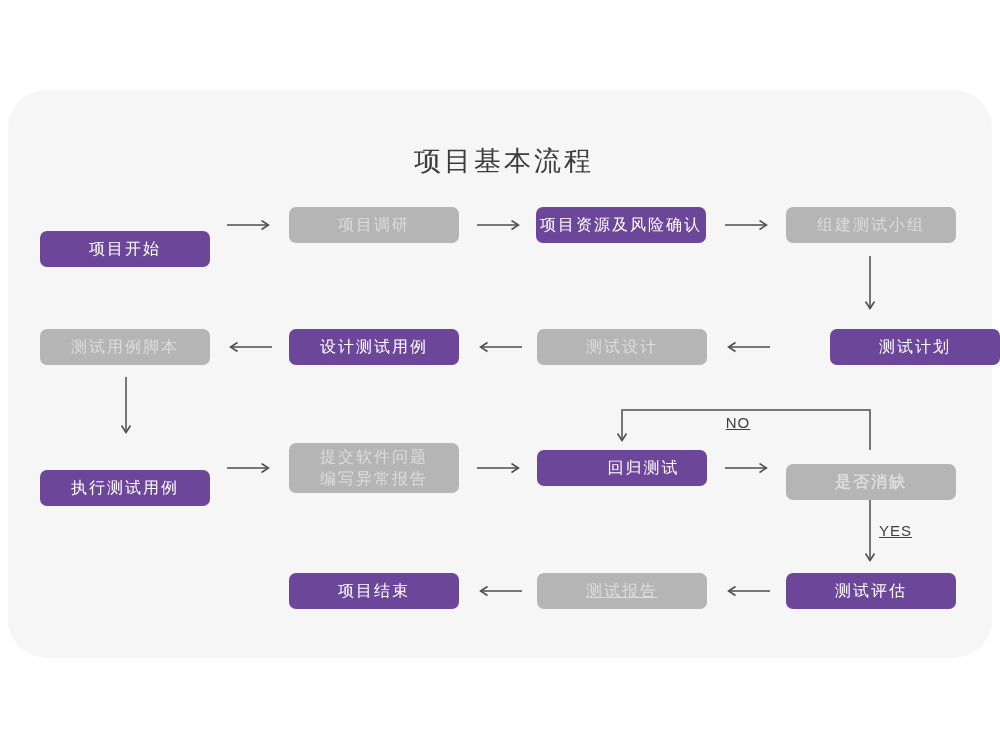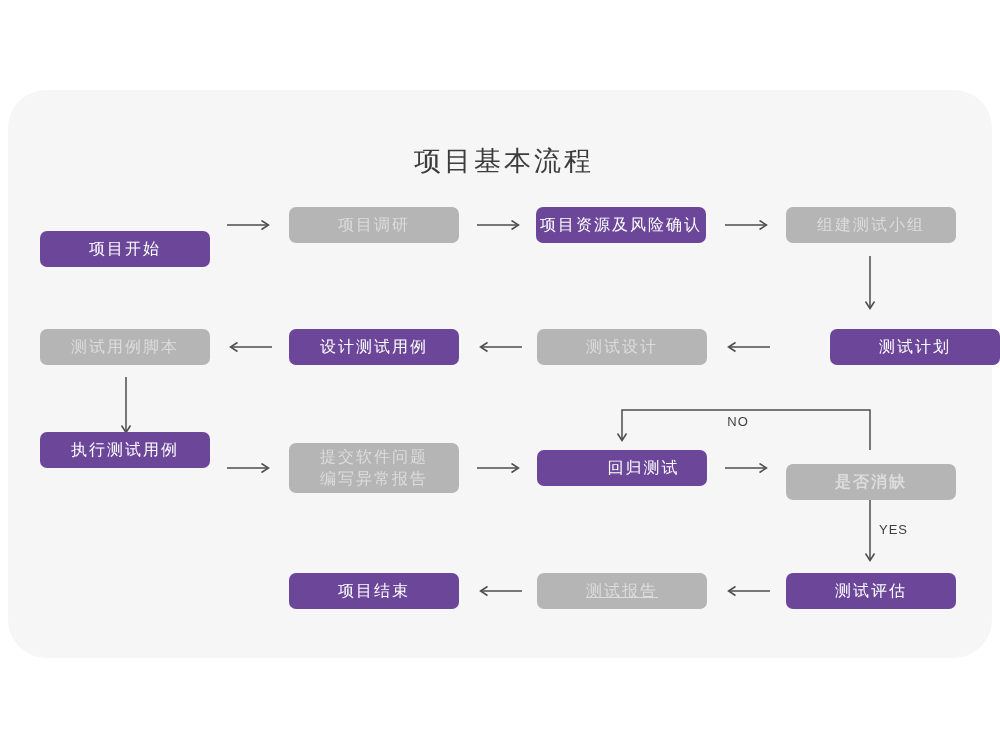--- a/index.html
+++ b/index.html
@@ -66,32 +66,33 @@
   .node.purple { background: var(--purple); color: var(--purple_text); }
   .node.gray   { background: var(--gray);   color: var(--gray_text); }
   .n0  { left: 40px;  top: 207px; margin-top: 24px; }
   .n1  { left: 289px; top: 207px; }
   .n2  { left: 536px; top: 207px; }
   .n3  { left: 786px; top: 207px; }
   .n4  { left: 786px; top: 329px; margin-left: 44px; }
   .n5  { left: 537px; top: 329px; }
   .n6  { left: 289px; top: 329px; }
   .n7  { left: 40px;  top: 329px; }
-  .n8  { left: 40px;  top: 432px; }
+  .n8  { left: 40px;  top: 470px; }
   .n9  { left: 289px; top: 443px; height: 50px; }
   .n10 { left: 537px; top: 450px; padding-left: 43px; }
   .n11 { left: 786px; top: 464px; font-weight: bold; }
   .n12 { left: 786px; top: 573px; }
   .n13 { left: 537px; top: 573px; text-decoration: underline; }
   .n14 { left: 289px; top: 573px; }
   .edge-label {
     position: absolute;
-    font-size: 13px;
+    font-size: 15px;
     letter-spacing: 1px;
     color: var(--label_text);
+    text-decoration: underline;
   }
   .edge-label.no  { left: 716px; top: 414px; width: 44px; text-align: center; }
   .edge-label.yes { left: 879px; top: 522px; }
 </style>
 </head>
 <body>
 
 <div class="page">
   <div class="panel"></div>
 

